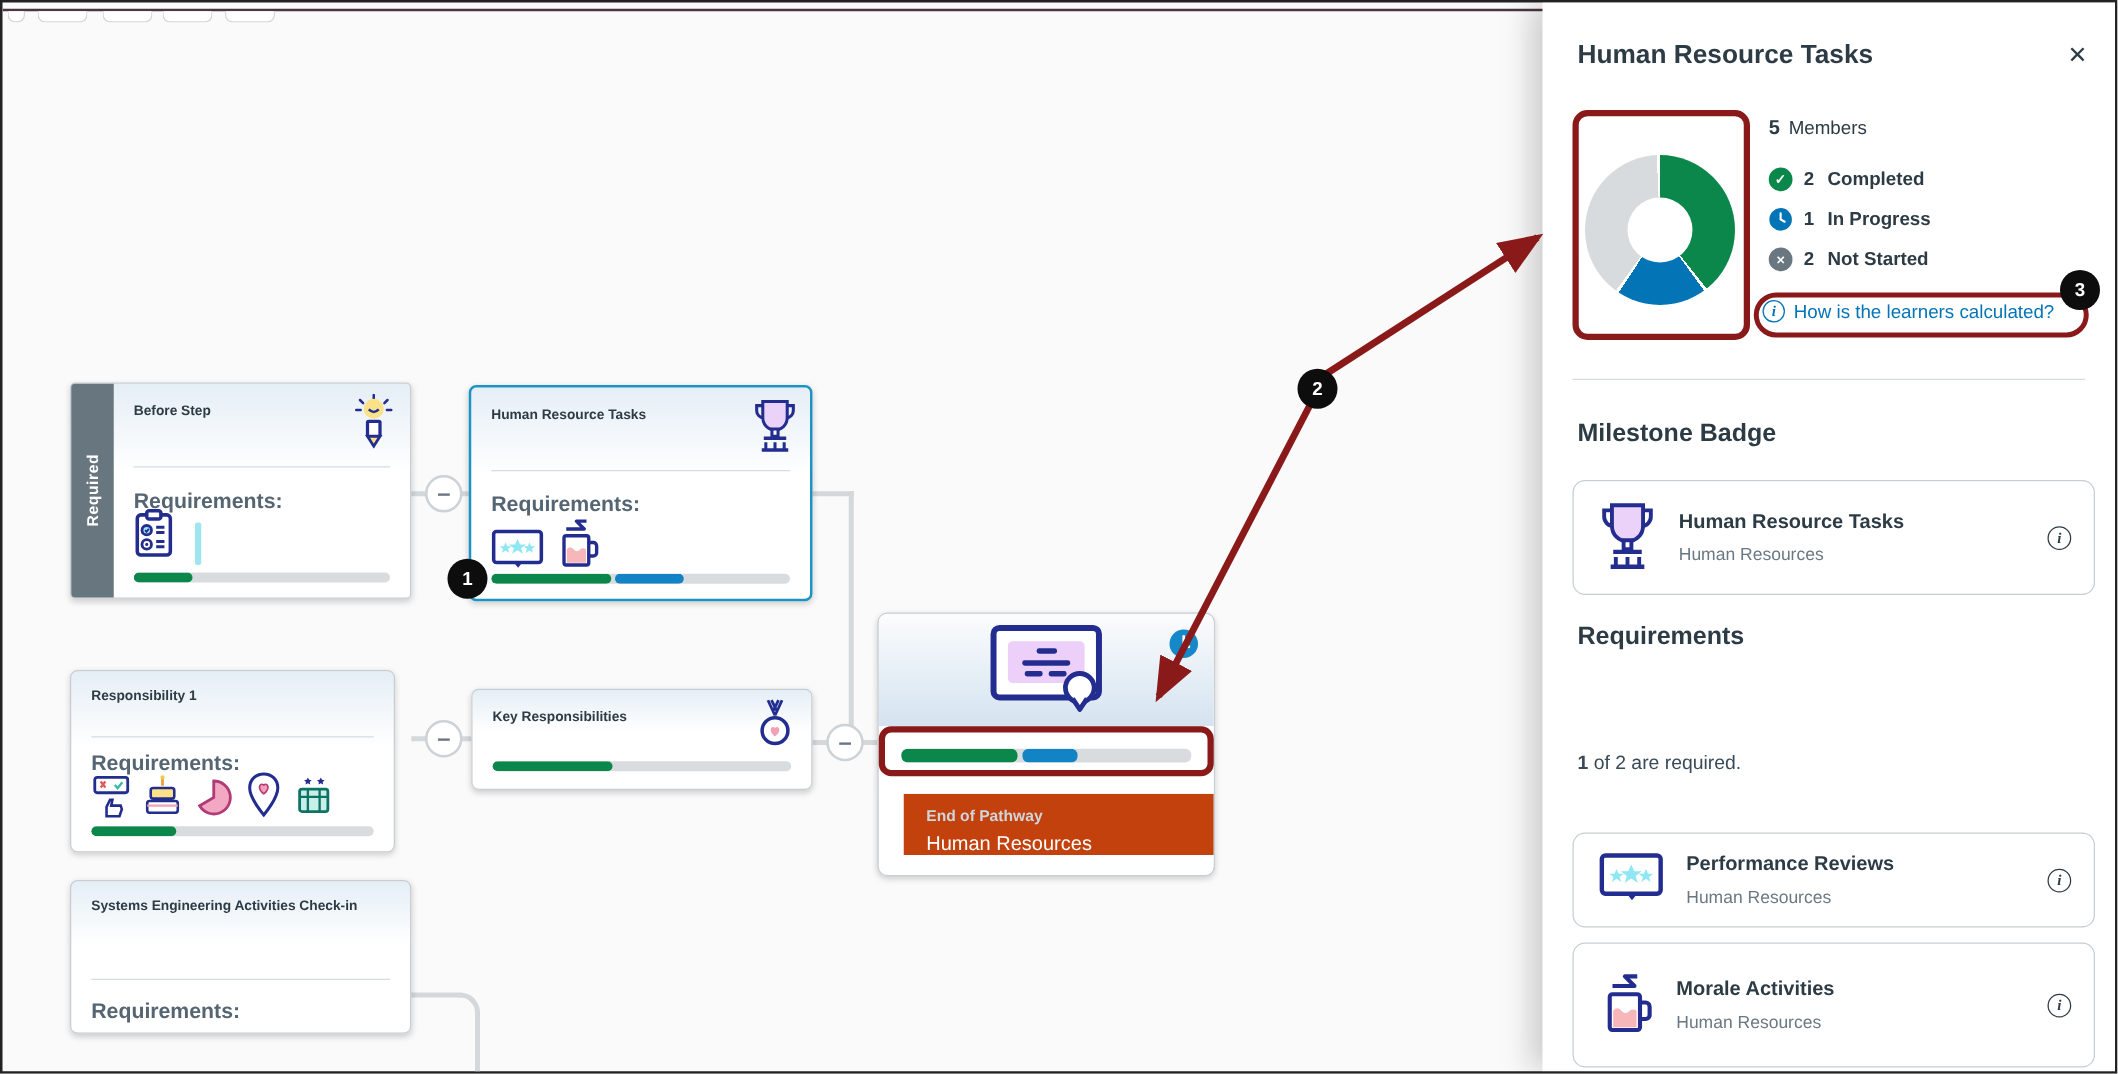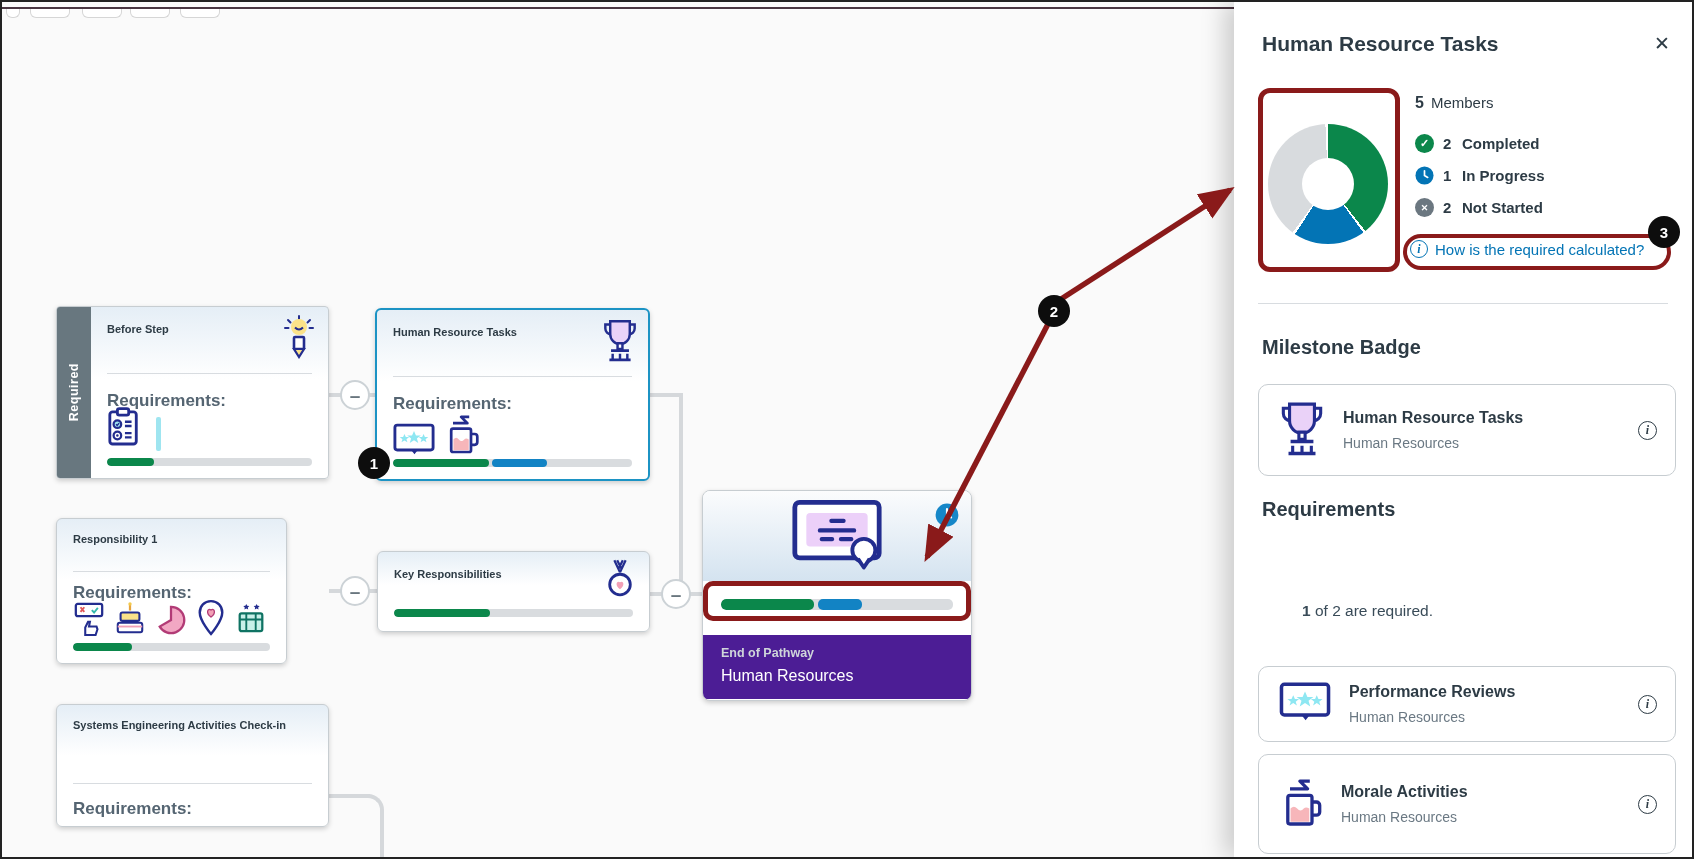--- a/index.html
+++ b/index.html
@@ -35,32 +35,32 @@
 
   
   #card-before { left: 54px; top: 304px; width: 273px; height: 173px; display: flex; border-radius: 4px; }
   .ribbon { width: 34px; background: #68777f; border-radius: 3px 0 0 3px; display: flex;
             align-items: center; justify-content: center; flex: none; }
   .ribbon span { writing-mode: vertical-rl; transform: rotate(180deg); color: #fff;
                  font-size: 12.5px; font-weight: bold; letter-spacing: .5px; }
   .card-body { position: relative; flex: 1; }
 
   #card-hrt { left: 373px; top: 306px; width: 275px; height: 173px; border: 2px solid #1c93c4; }
-  #card-resp1 { left: 54px; top: 516px; width: 231px; height: 146px; text-decoration: underline; }
+  #card-resp1 { left: 54px; top: 534px; width: 260px; height: 146px; text-decoration: underline; }
   #card-keyresp { left: 375px; top: 549px; width: 273px; height: 81px; }
   #card-syseng { left: 54px; top: 702px; width: 273px; height: 123px; }
   #card-eop { left: 700px; top: 488px; width: 270px; height: 211px; padding: 0; border-radius: 8px; overflow: hidden; }
   .eop-top { height: 90px; background: linear-gradient(180deg, #fbfcfd 0%, #d4e3f0 100%);
              display: flex; align-items: center; justify-content: center; position: relative; }
   .eop-mid { height: 54px; position: relative; background: #fff; }
   .eop-bar { position: absolute; left: 18px; right: 18px; top: 18px; height: 11px; border-radius: 5px;
              background: #d9dcdf; display: flex; gap: 4px; overflow: hidden; }
   .eop-bar .seg-g, .eop-bar .seg-b { border-radius: 5px; height: 100%; }
   .eop-bar .seg-g { background: #0B874B; } .eop-bar .seg-b { background: #1283c4; }
-  .eop-foot { height: 64px; background: #4c1d95; padding: 11px 18px 0; }
+  .eop-foot { height: 49px; background: #c2410c; padding: 11px 18px 0; margin-left: 20px; }
   .eop-kicker { font-size: 12.5px; color: #cfd5da; font-weight: bold; }
   .eop-title { font-size: 16px; color: #fff; margin-top: 7px; }
   .eop-dot { position: absolute; right: 12px; top: 12px; }
 
   
   .panel { position: absolute; top: 0; right: 0; width: 458px; height: 100%; background: #fff;
            box-shadow: -10px 0 22px rgba(0,0,0,.18); z-index: 10; }
   .panel-title { position: absolute; left: 28px; top: 30px; font-size: 21px; font-weight: bold; }
   .panel-close { position: absolute; right: 22px; top: 30px; font-size: 19px; color: #2D3B45; cursor: pointer; }
   .donut { position: absolute; left: 34px; top: 122px; width: 120px; height: 120px; border-radius: 50%; }
@@ -78,21 +78,21 @@
              font-family: "Liberation Serif", serif; font-style: italic; font-size: 12px; font-weight: bold;
              display: flex; align-items: center; justify-content: center; flex: none; }
   .panel-div { position: absolute; left: 24px; right: 24px; top: 301px; height: 1px; background: #d8dce0; }
   .sec-head { position: absolute; left: 28px; font-size: 20px; font-weight: bold; color: #2D3B45; }
   .pcard { position: absolute; left: 24px; right: 16px; border: 1px solid #c7cdd1; border-radius: 10px;
            display: flex; align-items: center; gap: 18px; padding: 0 18px 0 20px; background: #fff; }
   .pcard-name { font-size: 16px; font-weight: bold; color: #2D3B45; }
   .pcard-org { font-size: 14px; color: #6a7883; margin-top: 8px; }
   .pcard-info { margin-left: auto; color: #2D3B45; }
   .pdesc { position: absolute; left: 28px; right: 26px; top: 530px; font-size: 15.5px; color: #394B58; line-height: 1.8; }
-  .preq-line { position: absolute; left: 28px; top: 600px; font-size: 15.5px; color: #394B58; margin-left: 40px; }
+  .preq-line { position: absolute; left: 28px; top: 600px; font-size: 15.5px; color: #394B58; }
 
   
   .ann-box { position: absolute; border: 5px solid #8a1a1a; border-radius: 12px; z-index: 40; pointer-events: none; }
   .num-badge { position: absolute; width: 32px; height: 32px; border-radius: 50%; background: #0d0d0d;
                color: #fff; font-size: 15px; font-weight: bold; display: flex; align-items: center;
                justify-content: center; z-index: 45; }
   .arrows { position: absolute; inset: 0; z-index: 35; pointer-events: none; }
   .teal-bar { width: 5px; height: 34px; background: #9fe5f0; border-radius: 2px; margin-left: 6px; }
 </style>
 </head>
@@ -357,21 +357,21 @@
           <span>✕</span>
         </span>
       <span class="stat-count">2</span>
       <span>Not Started</span>
     </div>
 
     <div class="link-row">
       <span class="info-ic">
           <span>i</span>
         </span>
-      <span>How is the required calculated?</span>
+      <span>How is the learners calculated?</span>
     </div>
 
     <div class="panel-div"></div>
 
     <div class="sec-head" style="top:334px">Milestone Badge</div>
 
     <div class="pcard" style="top:382px;height:92px">
       <span>
         <svg width="46" height="56" viewBox="0 0 44 54">
           <path d="M10 4 h24 v16 a12 12 0 0 1 -24 0 z" fill="#ead2f8" stroke="#232d8f" stroke-width="3"></path>

